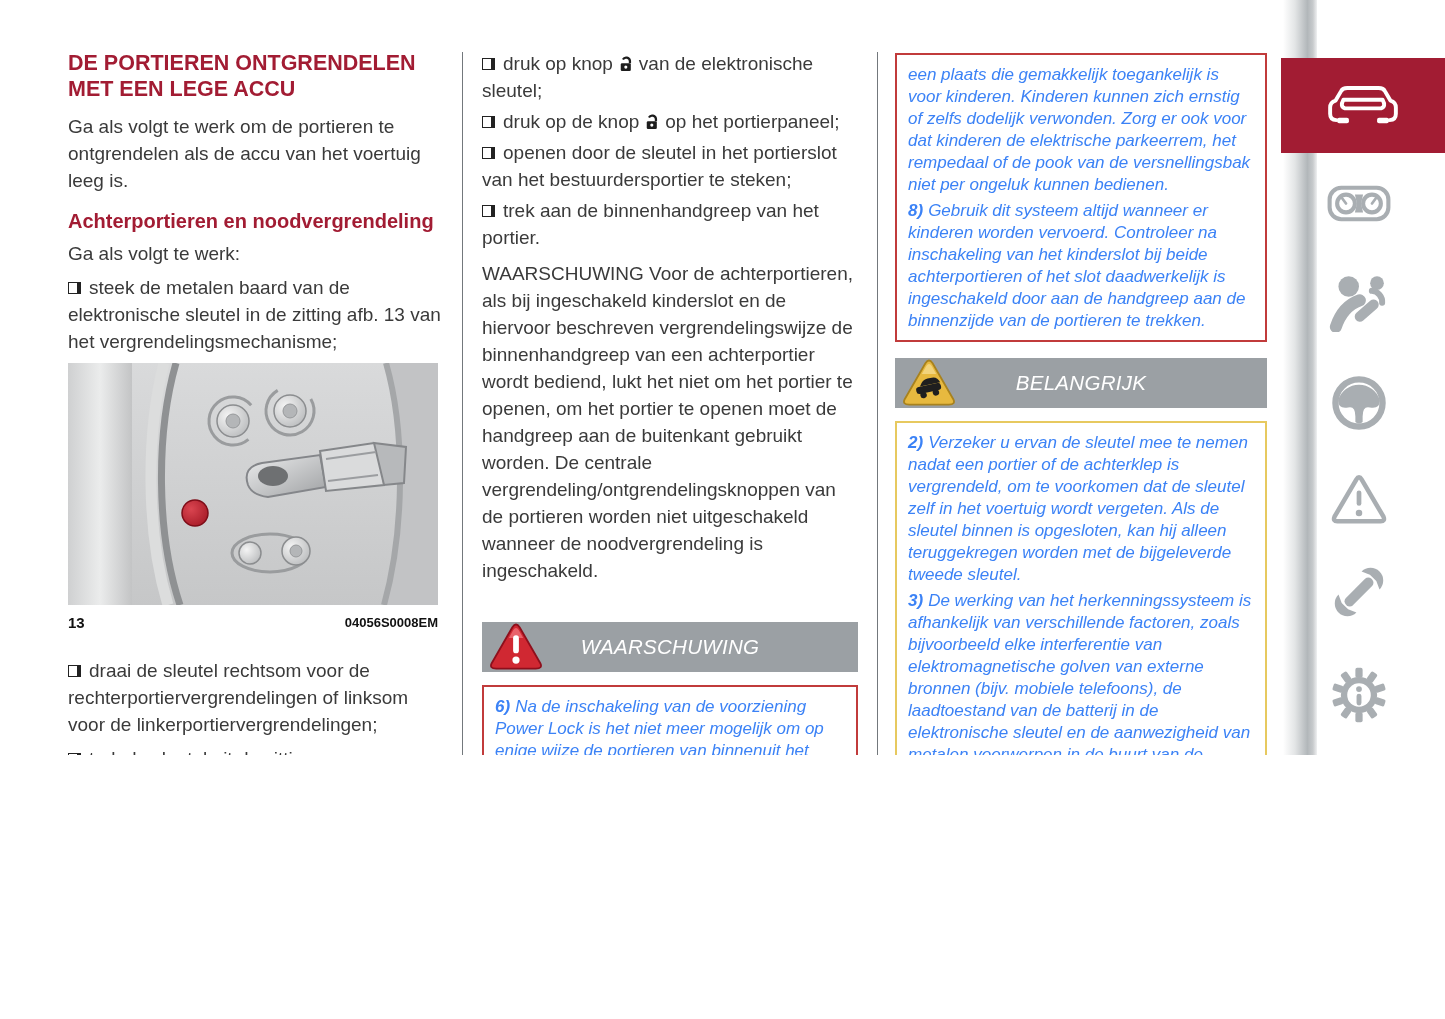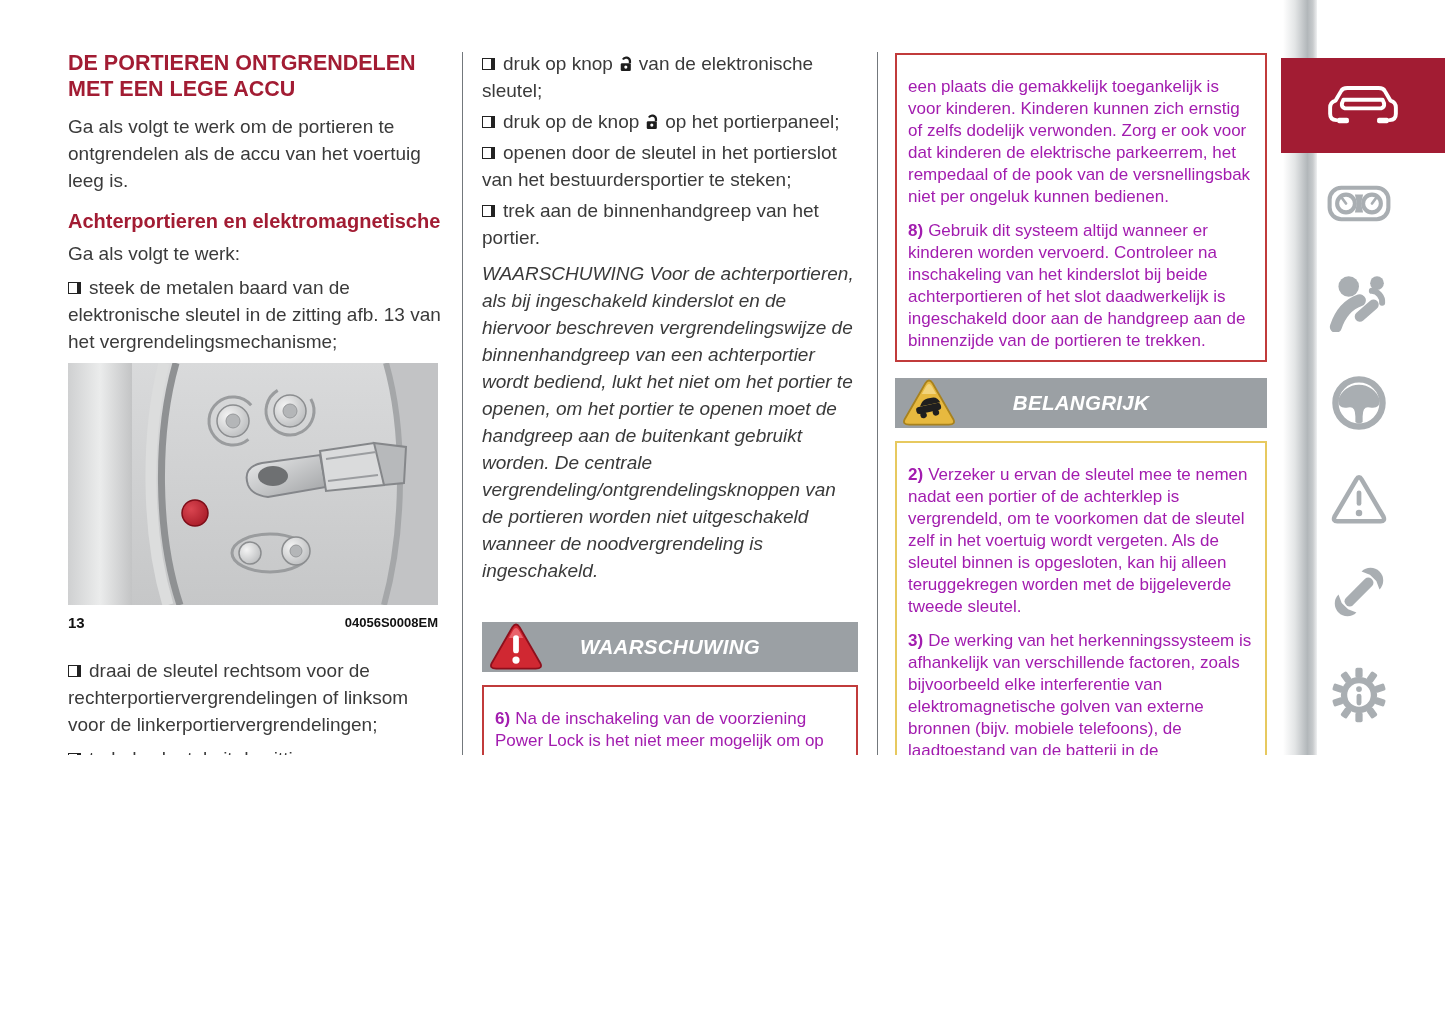--- a/index.html
+++ b/index.html
@@ -24,50 +24,50 @@
   .lock{display:inline-block;vertical-align:-2px;margin:0 6px;}
 
   .figure{margin:8px 0 0 0;}
   .figcap{display:flex;justify-content:space-between;align-items:center;
           font-weight:bold;color:#111;margin-top:5px;width:370px;}
   .figcap .fnum{font-size:15px;} .figcap .fcode{font-size:13px;}
 
   .banner{position:relative;height:50px;background:var(--banner);margin-top:38px;}
   .banner .bicon{position:absolute;left:7px;top:0px;}
   .banner .blabel{position:absolute;left:0;right:0;top:0;bottom:0;display:flex;align-items:center;
-                  justify-content:center;color:#fff;font-weight:bold;font-style:italic;
+                  justify-content:center;color:#fff;font-weight:normal;font-style:italic;
                   font-size:20.5px;letter-spacing:.3px;}
   .wbox{border:2px solid var(--border-red);padding:9px 11px 8px 11px;margin-top:13px;}
   .ybox{border:2px solid var(--border-yellow);padding:9px 11px 8px 11px;margin-top:13px;}
-  .bx{font-size:17px;line-height:22px;margin:12px 0 4px 0;color:#a21caf;}
+  .bx{font-style:italic;font-size:17px;line-height:22px;margin:0 0 4px 0;color:#3b82f6;}
   .bx:last-child{margin-bottom:0;}
   .bx .num{font-weight:bold;margin-right:5px;}
   #mid-bullets p{margin-bottom:4px;}
-  .note{margin-top:9px;font-style:italic;}
+  .note{margin-top:9px;}
 
   .spine{position:absolute;left:1283px;top:0;width:34px;height:1019px;
          background:linear-gradient(90deg,#ffffff 0%,#e3e5e6 35%,#b2b7ba 72%,#c7cacc 88%,#eff0f1 100%);}
   .cartab{position:absolute;left:1281px;top:58px;width:164px;height:95px;background:var(--red);
           display:flex;align-items:center;justify-content:center;}
   .sideicon{position:absolute;left:1317px;width:84px;display:flex;justify-content:center;align-items:center;}
   #icon-cluster{top:183px;} #icon-airbag{top:272px;} #icon-wheel{top:374px;}
   #icon-triangle{top:473px;} #icon-wrench{top:563px;} #icon-gear{top:666px;}
   #icon-note{top:772px;} #icon-abc{top:880px;}
   .abc{color:var(--icon);font-weight:bold;font-size:27px;letter-spacing:1px;font-family:"Liberation Sans",sans-serif;text-align:right;}
   .pagenum{position:absolute;left:1222px;top:953px;font-size:29px;font-weight:bold;color:#141414;letter-spacing:1px;font-family:Liberation Mono, monospace;}
 </style>
 </head>
 <body>
 
 <div class="page">
 
   <div class="col" id="col-left">
     <h1>DE PORTIEREN ONTGRENDELEN MET EEN LEGE ACCU</h1>
     <p>Ga als volgt te werk om de portieren te ontgrendelen als de accu van het voertuig leeg is.</p>
-    <h2>Achterportieren en elektromagnetische</h2>
+    <h2>Achterportieren en noodvergrendeling</h2>
     <p>Ga als volgt te werk:</p>
     <p><span class="sq"></span><span>steek de metalen baard van de elektronische sleutel in de zitting afb. 13 van het vergrendelingsmechanisme;</span></p>
 
     <div class="figure">
       <svg viewBox="0 0 370 242" width="370" height="242">
         <defs>
           <linearGradient id="gBG" x1="0" y1="0" x2="0" y2="1">
             <stop offset="0" stop-color="#d9dadb"></stop>
               <stop offset="1" stop-color="#c6c7c8"></stop>
           </linearGradient>

